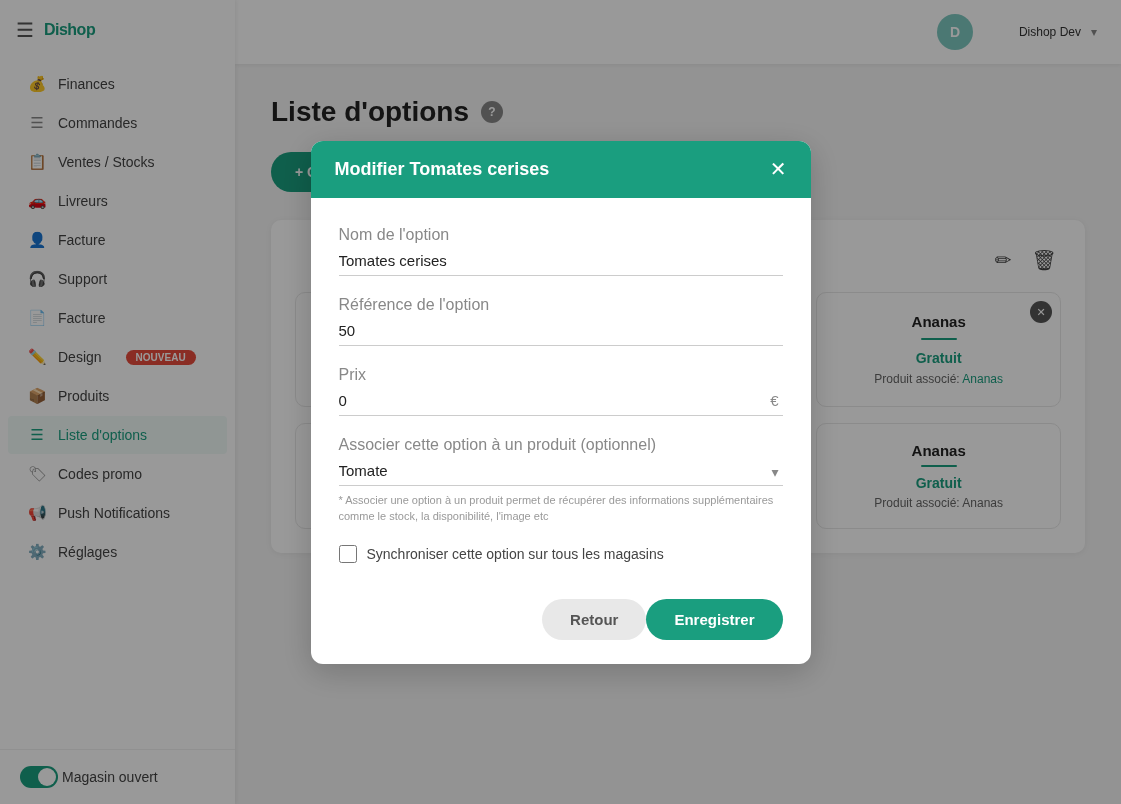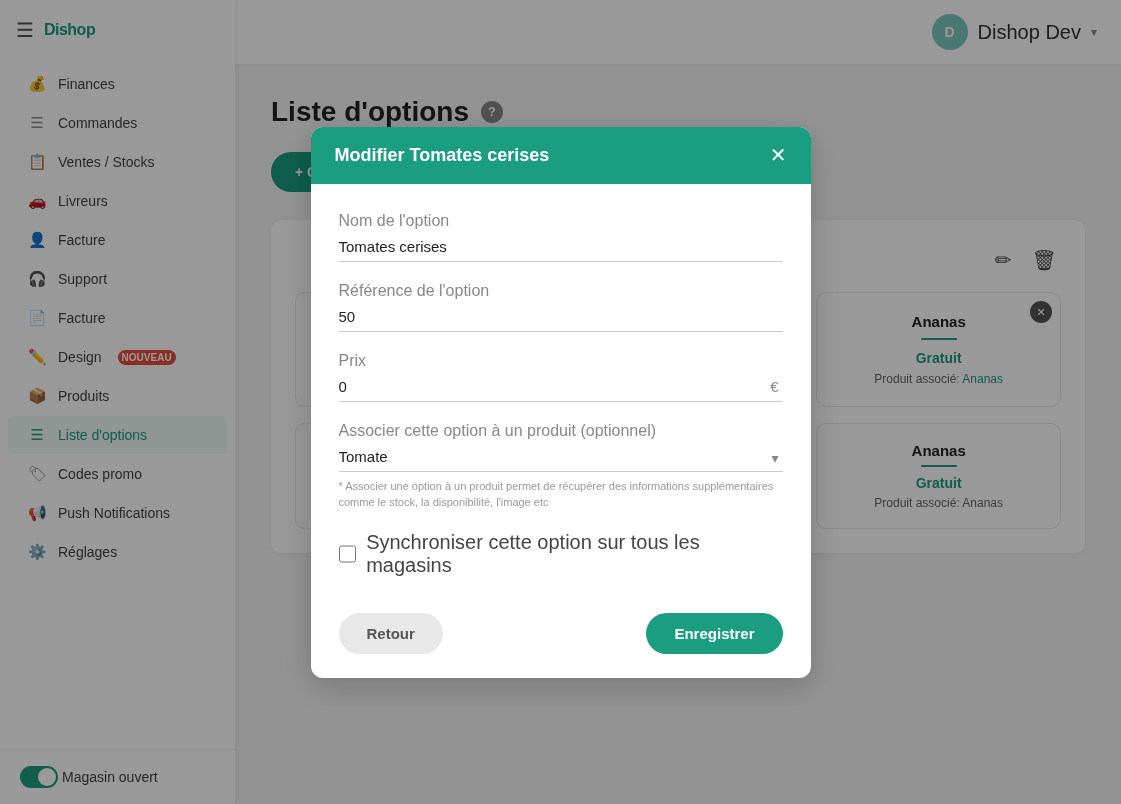--- a/index.html
+++ b/index.html
@@ -52,23 +52,23 @@
       position: relative;
     }
     .nav-item.active { color: #1a9e7f; background: #f0faf7; }
     .nav-item .nav-icon { font-size: 15px; color: #888; width: 18px; text-align: center; }
     .nav-item.active .nav-icon { color: #1a9e7f; }
     .badge-new {
       background: #e74c3c;
       color: #fff;
       font-size: 10px;
       font-weight: 700;
-      padding: 2px 4px;
+      padding: 2px 10px;
       border-radius: 10px;
-      margin-left: 4px;
+      margin-left: 12px;
     }
     .sidebar-footer {
       padding: 16px 20px;
       border-top: 1px solid #f0f0f0;
       display: flex;
       align-items: center;
       gap: 4px;
     }
     .toggle-switch {
       width: 38px;
@@ -117,21 +117,21 @@
       height: 36px;
       background: #7ec8c0;
       border-radius: 50%;
       display: flex;
       align-items: center;
       justify-content: center;
       font-size: 14px;
       color: #fff;
       font-weight: 600;
     }
-    .user-name { font-size: 20px; font-weight: 500; color: #333; }
+    .user-name { font-size: 12px; font-weight: 500; color: #333; margin-left: 36px; }
     .chevron-icon { font-size: 12px; color: #888; }
 
     .content-area {
       flex: 1;
       overflow-y: auto;
       padding: 32px 36px;
       position: relative;
     }
     .page-header {
       display: flex;
@@ -331,26 +331,26 @@
       align-items: center;
       gap: 10px;
       margin-top: 8px;
     }
     .checkbox-row input[type="checkbox"] {
       width: 18px;
       height: 18px;
       cursor: pointer;
       accent-color: #1a9e7f;
     }
-    .checkbox-label { font-size: 20px; color: #444; }
+    .checkbox-label { font-size: 14px; color: #444; }
     .modal-footer {
       padding: 16px 28px 24px;
       display: flex;
-      justify-content: space-between;
-      gap: 8px;
+      justify-content: flex-end;
+      gap: 0;
     }
     .btn-retour {
       background: #e8e8e8;
       color: #555;
       border: none;
       border-radius: 25px;
       padding: 12px 28px;
       font-size: 15px;
       font-weight: 600;
       cursor: pointer;

